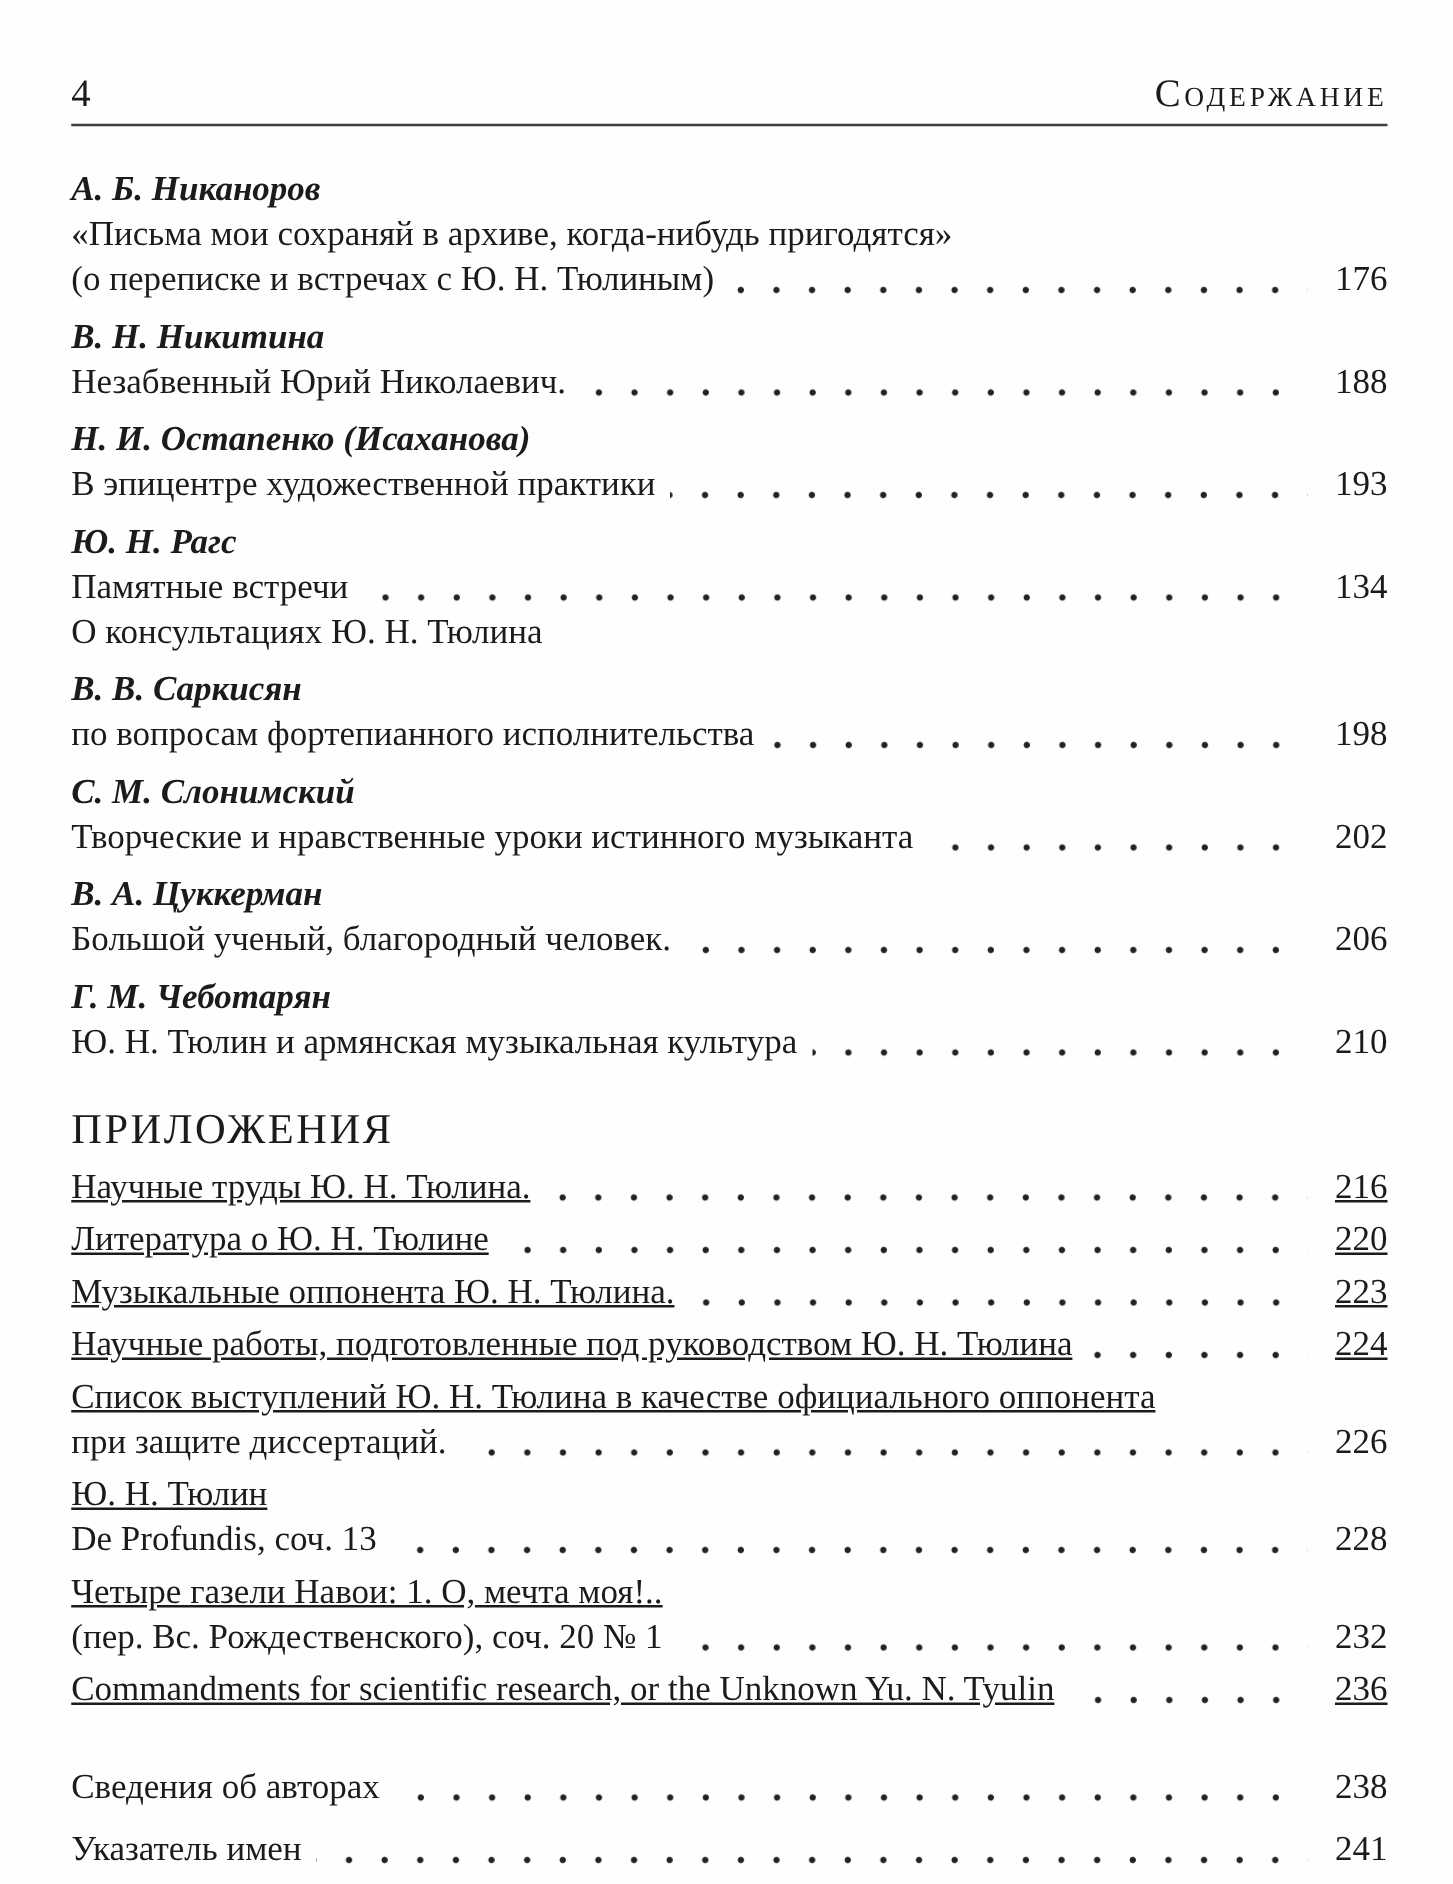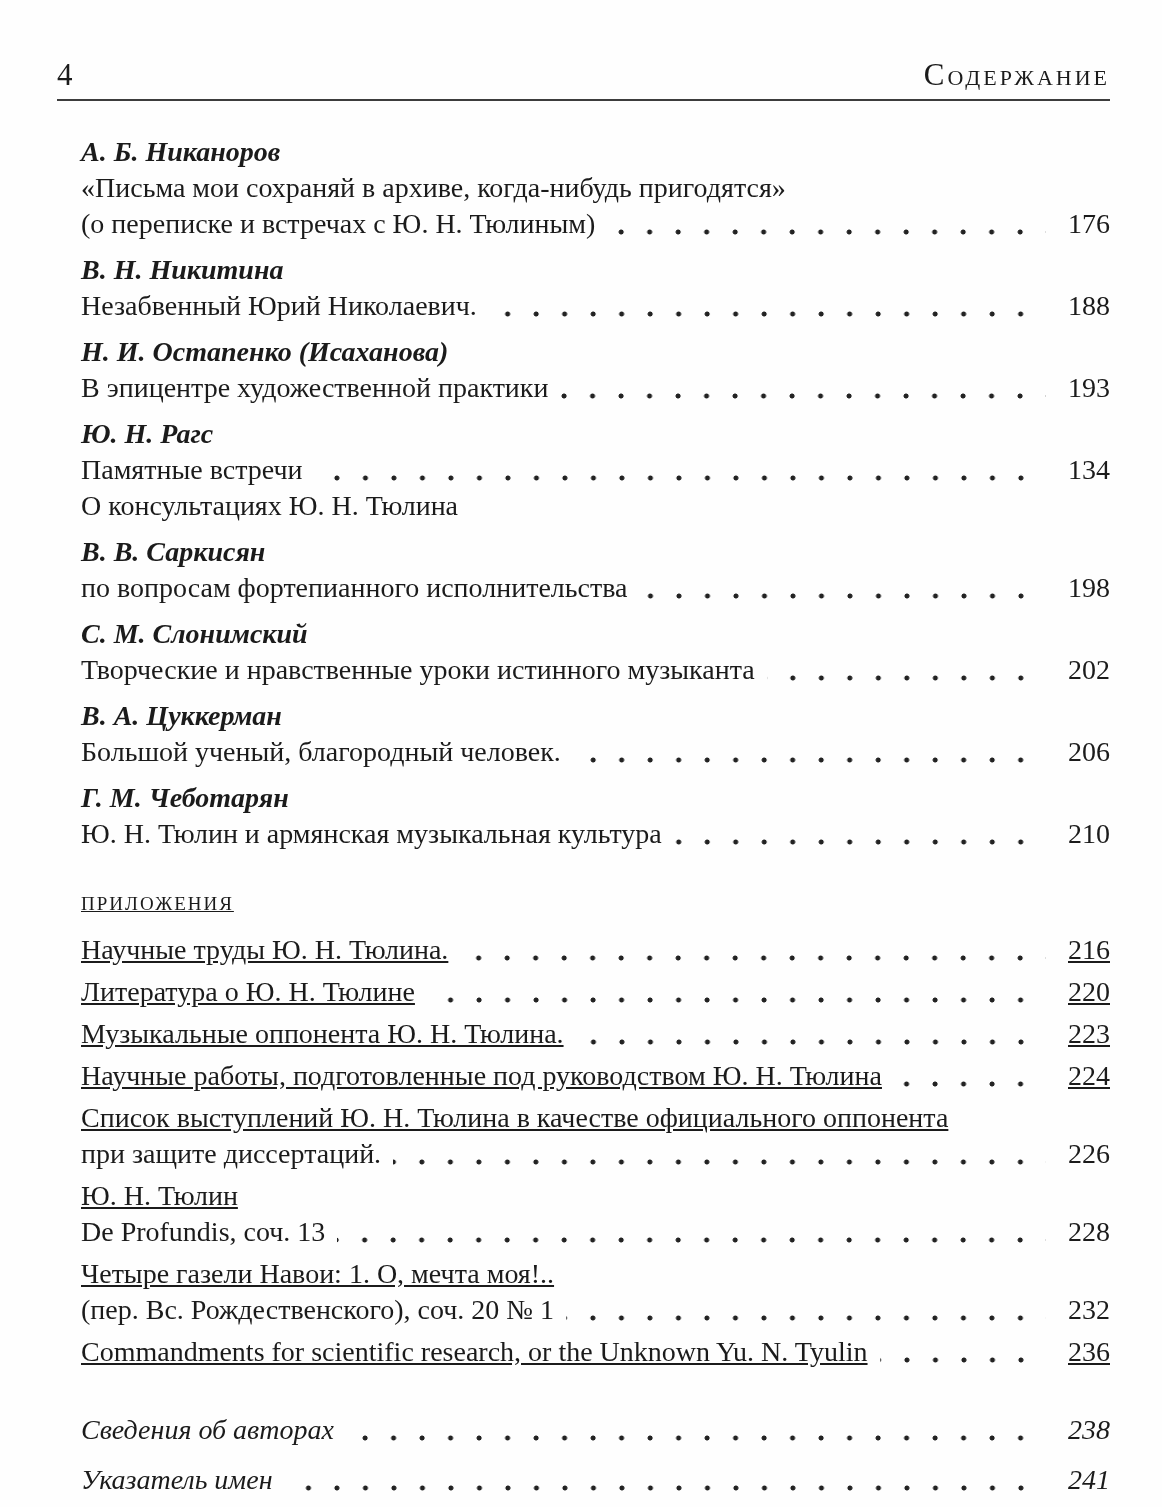--- a/index.html
+++ b/index.html
@@ -30,43 +30,41 @@
   .rule {
     border: none;
     border-top: 2px solid #3d3d3d;
     margin: 5px 0 0 0;
   }
   .toc { margin-top: 33px; font-size: 28px; }
   .row {
     display: flex;
     align-items: center;
     line-height: 36px;
-    margin-left: 24px;
   }
   .row .t { white-space: nowrap; }
   .dots {
     flex: 1 1 auto;
     align-self: flex-end;
     height: 6px;
     margin: 0 8px 7px 12px;
     background-image: radial-gradient(circle at 3px 3px, #222 2.1px, rgba(0,0,0,0) 2.9px);
     background-size: 28.5px 6px;
     background-repeat: repeat-x;
     background-position: right top;
     min-width: 0;
   }
   .pg { min-width: 56px; text-align: right; white-space: nowrap; }
   .author { font-weight: bold; font-style: italic; }
-  .it { font-style: italic; }
+  .it { }
   .section-heading {
     margin-top: 34px;
     margin-bottom: 10px;
     letter-spacing: 2px;
-    font-size: 19px;
-    text-decoration: underline;
+    font-size: 34px;
   }
   .g10 { margin-top: 10px; }
   .g6  { margin-top: 6px; text-decoration: underline; }
   .g42 { margin-top: 42px; }
   .g14 { margin-top: 14px; }
 </style>
 </head>
 <body>
 
 <div class="page">

